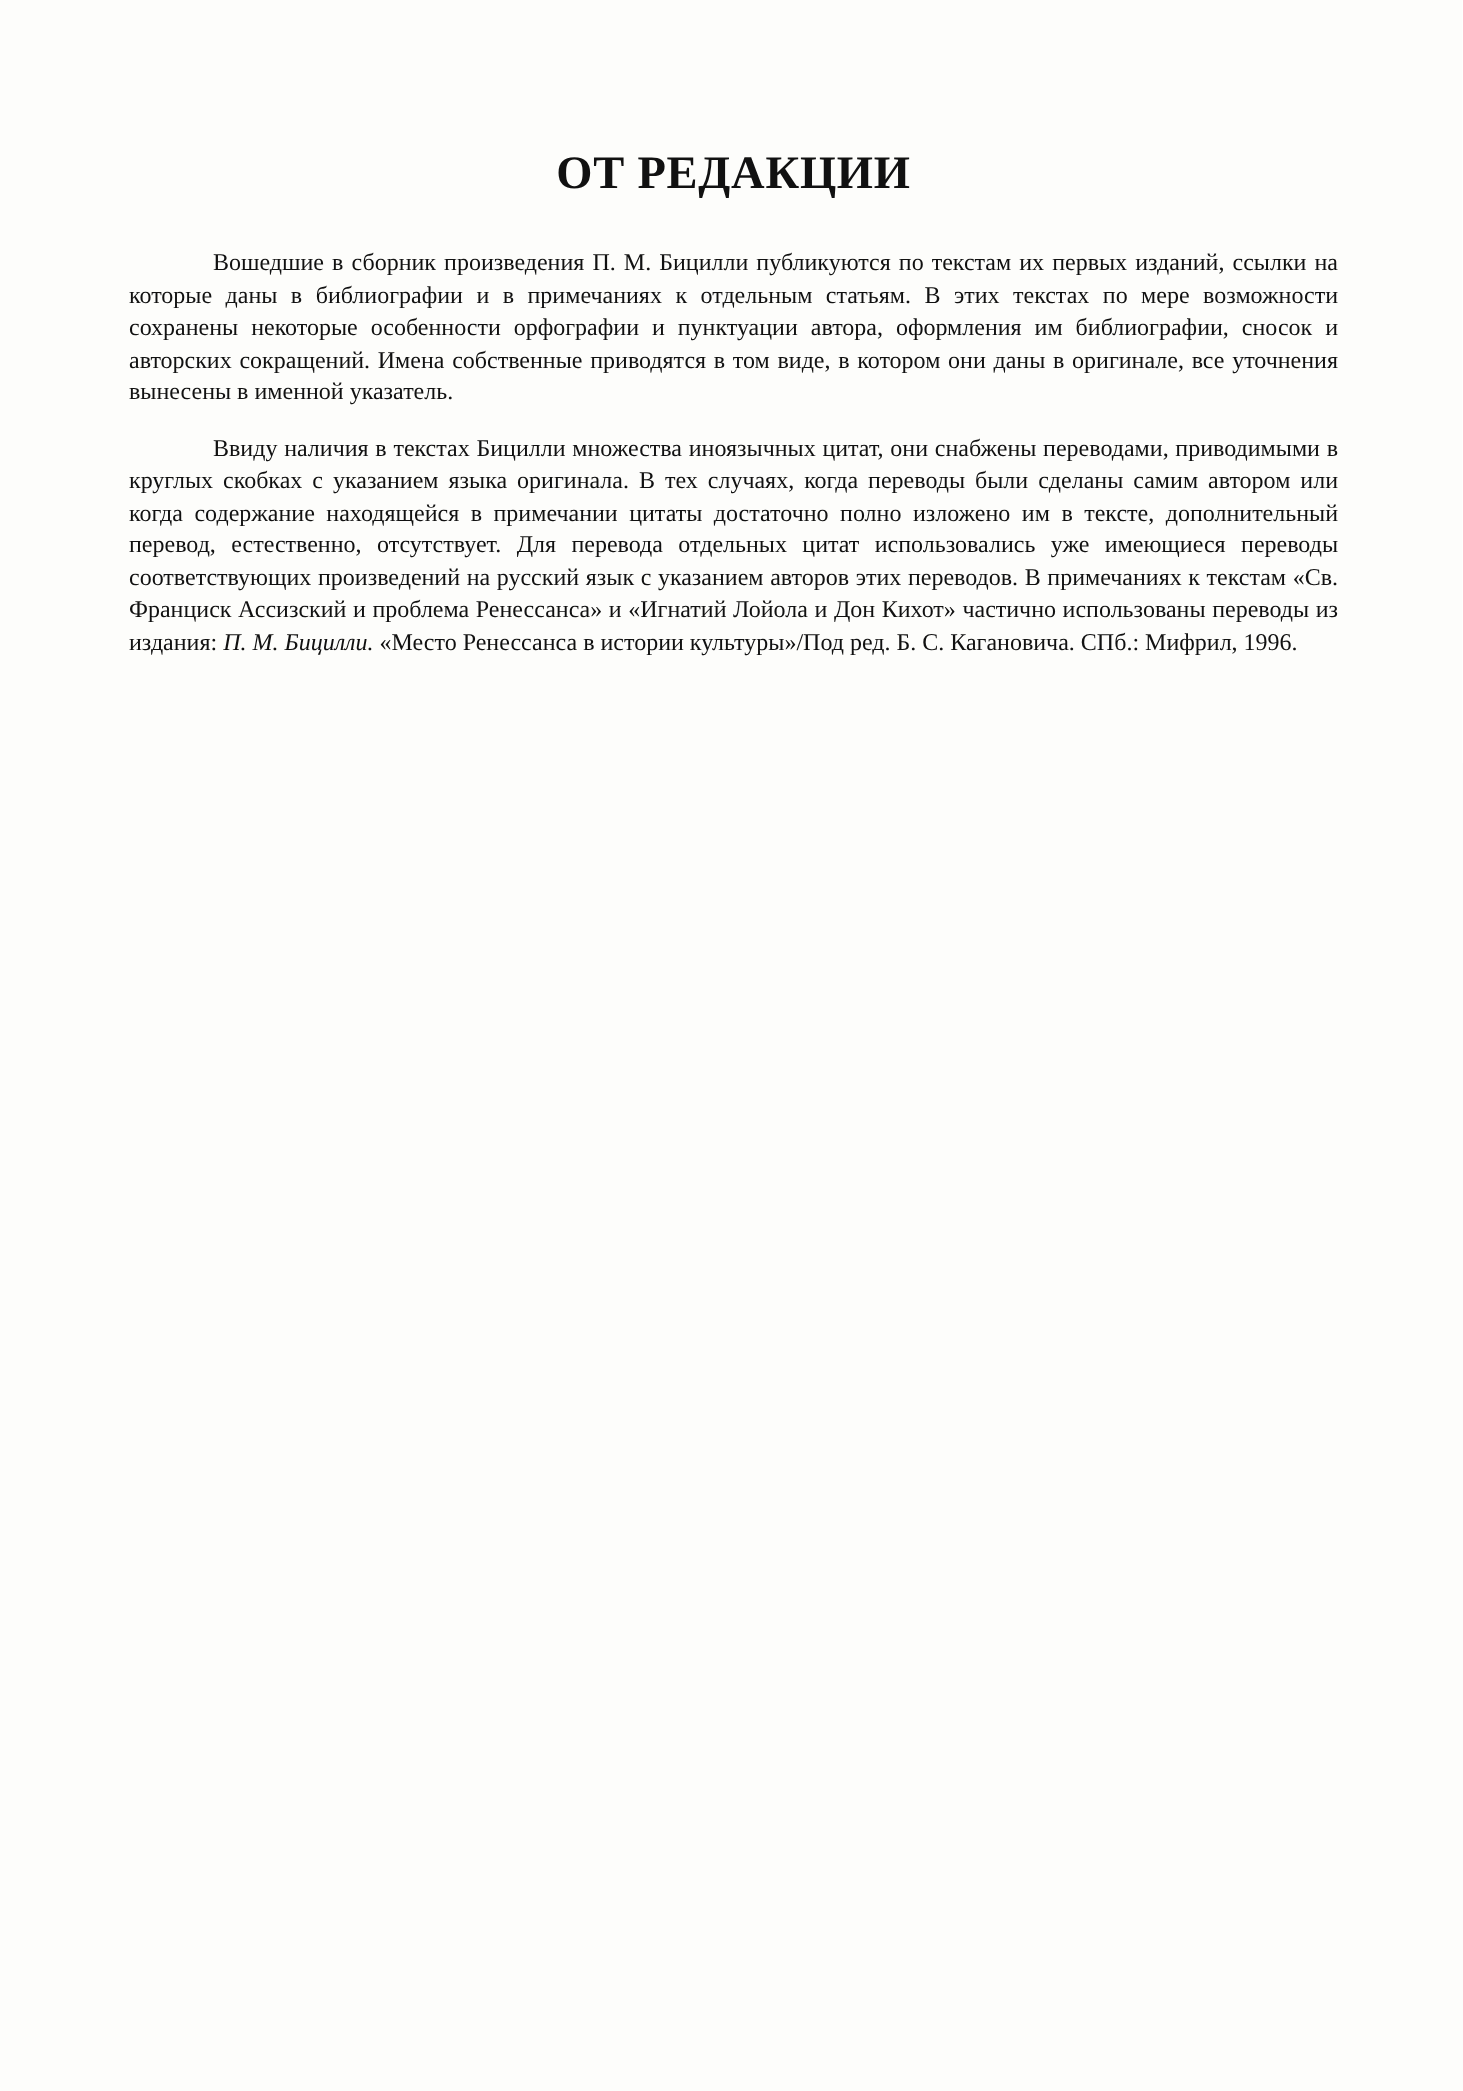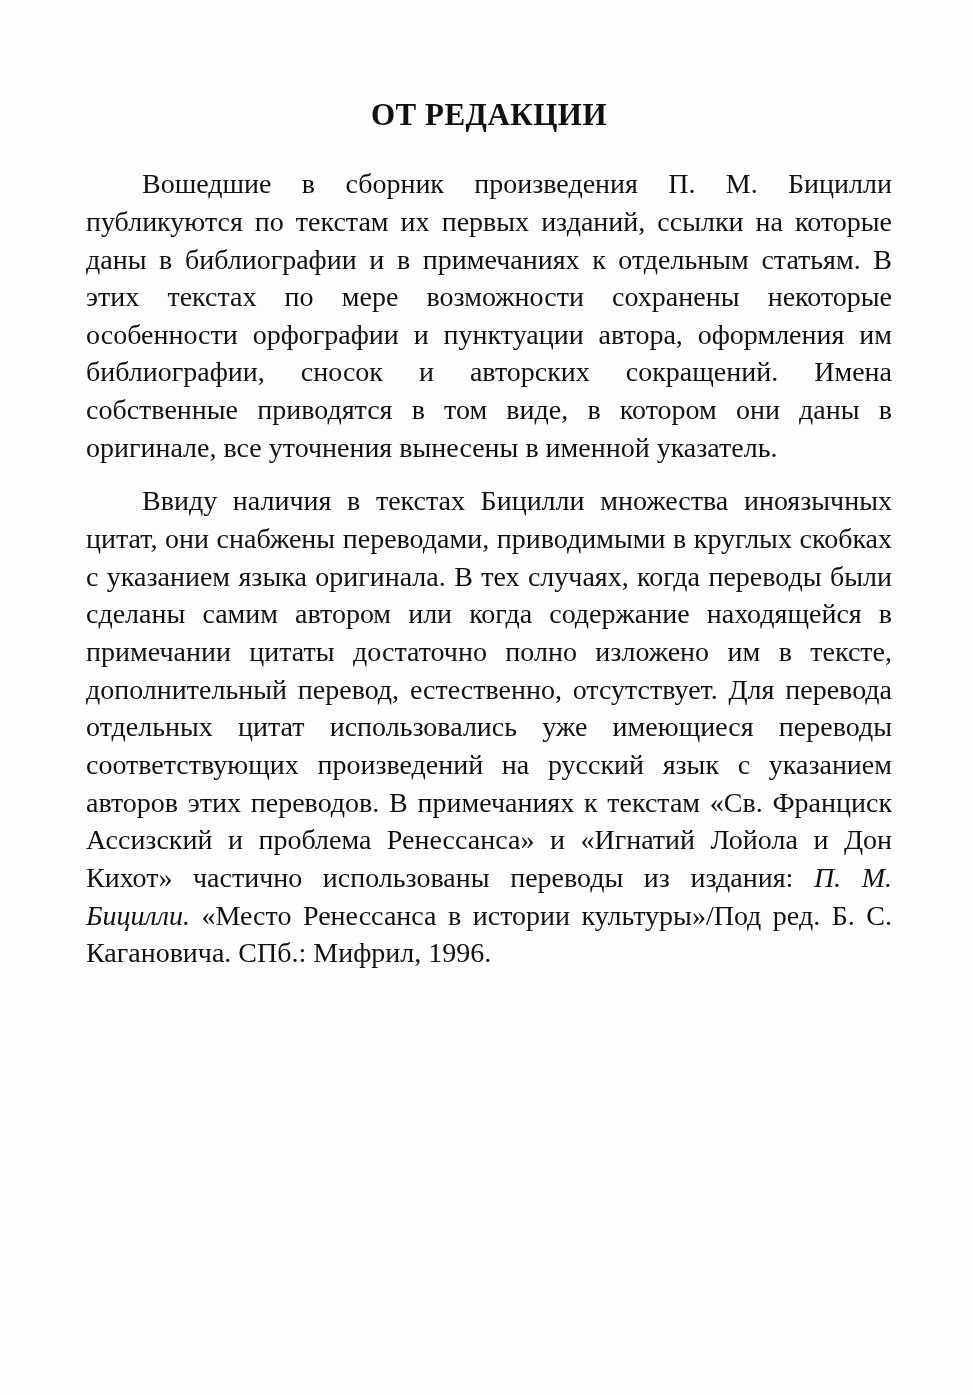--- a/index.html
+++ b/index.html
@@ -25,21 +25,21 @@
   .doc-title {
     text-align: center;
     font-size: 31px;
     font-weight: bold;
     letter-spacing: 0.5px;
     margin: 0 0 32px 0;
     line-height: 1.2;
   }
   .para {
     margin: 0;
-    font-size: 28px;
+    font-size: 16px;
     line-height: 1.345;
     text-align: justify;
     text-justify: inter-word;
     text-indent: 56px;
     hyphens: manual;
   }
   .para + .para {
     margin-top: 16px;
   }
   .ital {

